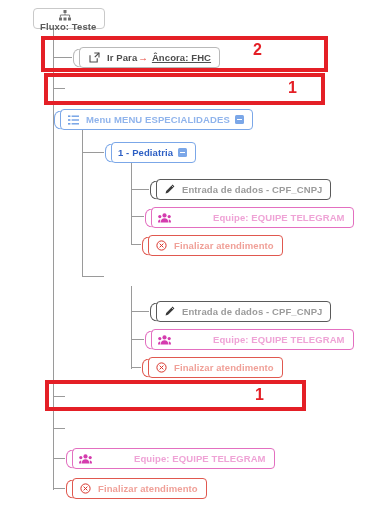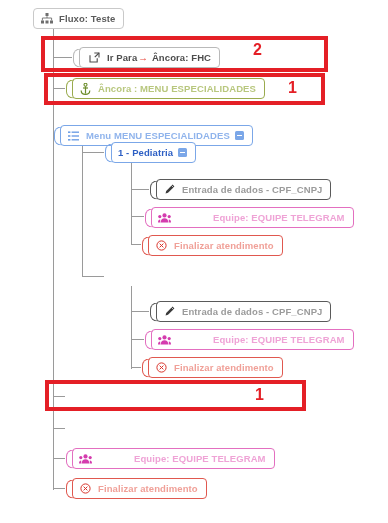--- a/index.html
+++ b/index.html
@@ -73,28 +73,28 @@
   .node .lbl { font-weight: bold; }
 
   
   .n-root { border-color: #c9c9c9; color: #c9c9c9; }
   .n-root .lbl { color: #5b5b5b; }
 
   
   .n-goto { border-color: #b9b9b9; color: #b9b9b9; }
   .n-goto .lbl { color: #4d4d4d; }
   .n-goto .arrow { color: #e8463a; font-weight: bold; margin: 0 4px 0 1px; }
-  .n-goto .tgt { color: #4d4d4d; font-weight: bold; }
+  .n-goto .tgt { color: #4d4d4d; font-weight: bold; text-decoration: underline; }
 
   
   .n-anchor { border-color: #9aab4e; color: #9aab4e; }
   .n-anchor .lbl { color: #b8c77e; }
 
   
-  .n-menu { border-color: #7ba7e8; color: #7ba7e8; margin-top: 16px; }
+  .n-menu { border-color: #7ba7e8; color: #7ba7e8; }
   .n-menu .lbl { color: #90b4ec; }
 
   
   .n-opt { border-color: #7ba7e8; color: #7ba7e8; }
   .n-opt .lbl { color: #2d5fc4; }
 
   
   .n-input { border-color: #5a5a5a; color: #5a5a5a; }
   .n-input .lbl { color: #9b9b9b; font-weight: bold; }
 
@@ -165,21 +165,21 @@
   <div class="vline" style="left:131px; top:162px; height:83px;"></div>
   <div class="hline" style="left:131px; top:189px; width:18px;"></div>
   <div class="hline" style="left:131px; top:216px; width:13px;"></div>
   <div class="hline" style="left:131px; top:244px; width:10px;"></div>
 
   <div class="vline" style="left:131px; top:286px; height:83px;"></div>
   <div class="hline" style="left:131px; top:311px; width:18px;"></div>
   <div class="hline" style="left:131px; top:339px; width:13px;"></div>
   <div class="hline" style="left:131px; top:367px; width:10px;"></div>
 
-  <div class="node n-root" style="left:33px; top:8px;">
+  <div class="node n-root" style="left:33px; top:8px;flex-direction:column;">
     <span class="ico">
       <svg width="12" height="11" viewBox="0 0 12 11">
         <rect x="4.5" y="0" width="3" height="3" fill="#6e6e6e"></rect>
         <rect x="0" y="7.5" width="3" height="3" fill="#6e6e6e"></rect>
         <rect x="4.5" y="7.5" width="3" height="3" fill="#6e6e6e"></rect>
         <rect x="9" y="7.5" width="3" height="3" fill="#6e6e6e"></rect>
         <path d="M6 3.2 V5 M1.4 7.4 V5 H10.6 V7.4" stroke="#6e6e6e" stroke-width="0.9" fill="none"></path>
       </svg>
     </span>
     <span class="lbl">Fluxo: Teste</span>
@@ -191,31 +191,20 @@
         <path d="M1 3.2 V10 H8.2 V6.2" stroke="#4d4d4d" stroke-width="1.1" fill="none"></path>
         <path d="M5.3 1 H10 V5.6" stroke="#4d4d4d" stroke-width="1.1" fill="none"></path>
         <path d="M10 1 L5.8 5.2" stroke="#4d4d4d" stroke-width="1.1" fill="none"></path>
       </svg>
     </span>
     <span class="lbl">Ir Para</span>
     <span class="arrow">→</span>
     <span class="tgt">Âncora: FHC</span>
   </div>
 
-  <div class="node n-anchor notched" style="left:72px; top:78px;">
-    <span class="ico">
-      <svg width="11" height="12" viewBox="0 0 11 12">
-        <circle cx="5.5" cy="1.8" r="1.5" fill="none" stroke="#6b8c2a" stroke-width="1.1"></circle>
-        <path d="M5.5 3.4 V10.6" stroke="#6b8c2a" stroke-width="1.2"></path>
-        <path d="M3 5 H8" stroke="#6b8c2a" stroke-width="1.2"></path>
-        <path d="M1.2 7.4 C1.2 10.4 3.4 11.3 5.5 11.3 C7.6 11.3 9.8 10.4 9.8 7.4" fill="none" stroke="#6b8c2a" stroke-width="1.2"></path>
-      </svg>
-    </span>
-    <span class="lbl">Âncora : MENU ESPECIALIDADES</span>
-  </div>
 
   <div class="node n-menu notched" style="left:60px; top:109px;">
     <span class="ico">
       <svg width="11" height="10" viewBox="0 0 11 10">
         <rect x="0" y="0.4" width="2.4" height="1.6" fill="#6f9fe5"></rect>
         <rect x="0" y="4.2" width="2.4" height="1.6" fill="#6f9fe5"></rect>
         <rect x="0" y="8" width="2.4" height="1.6" fill="#6f9fe5"></rect>
         <rect x="3.6" y="0.5" width="7.4" height="1.4" fill="#6f9fe5"></rect>
         <rect x="3.6" y="4.3" width="7.4" height="1.4" fill="#6f9fe5"></rect>
         <rect x="3.6" y="8.1" width="7.4" height="1.4" fill="#6f9fe5"></rect>

